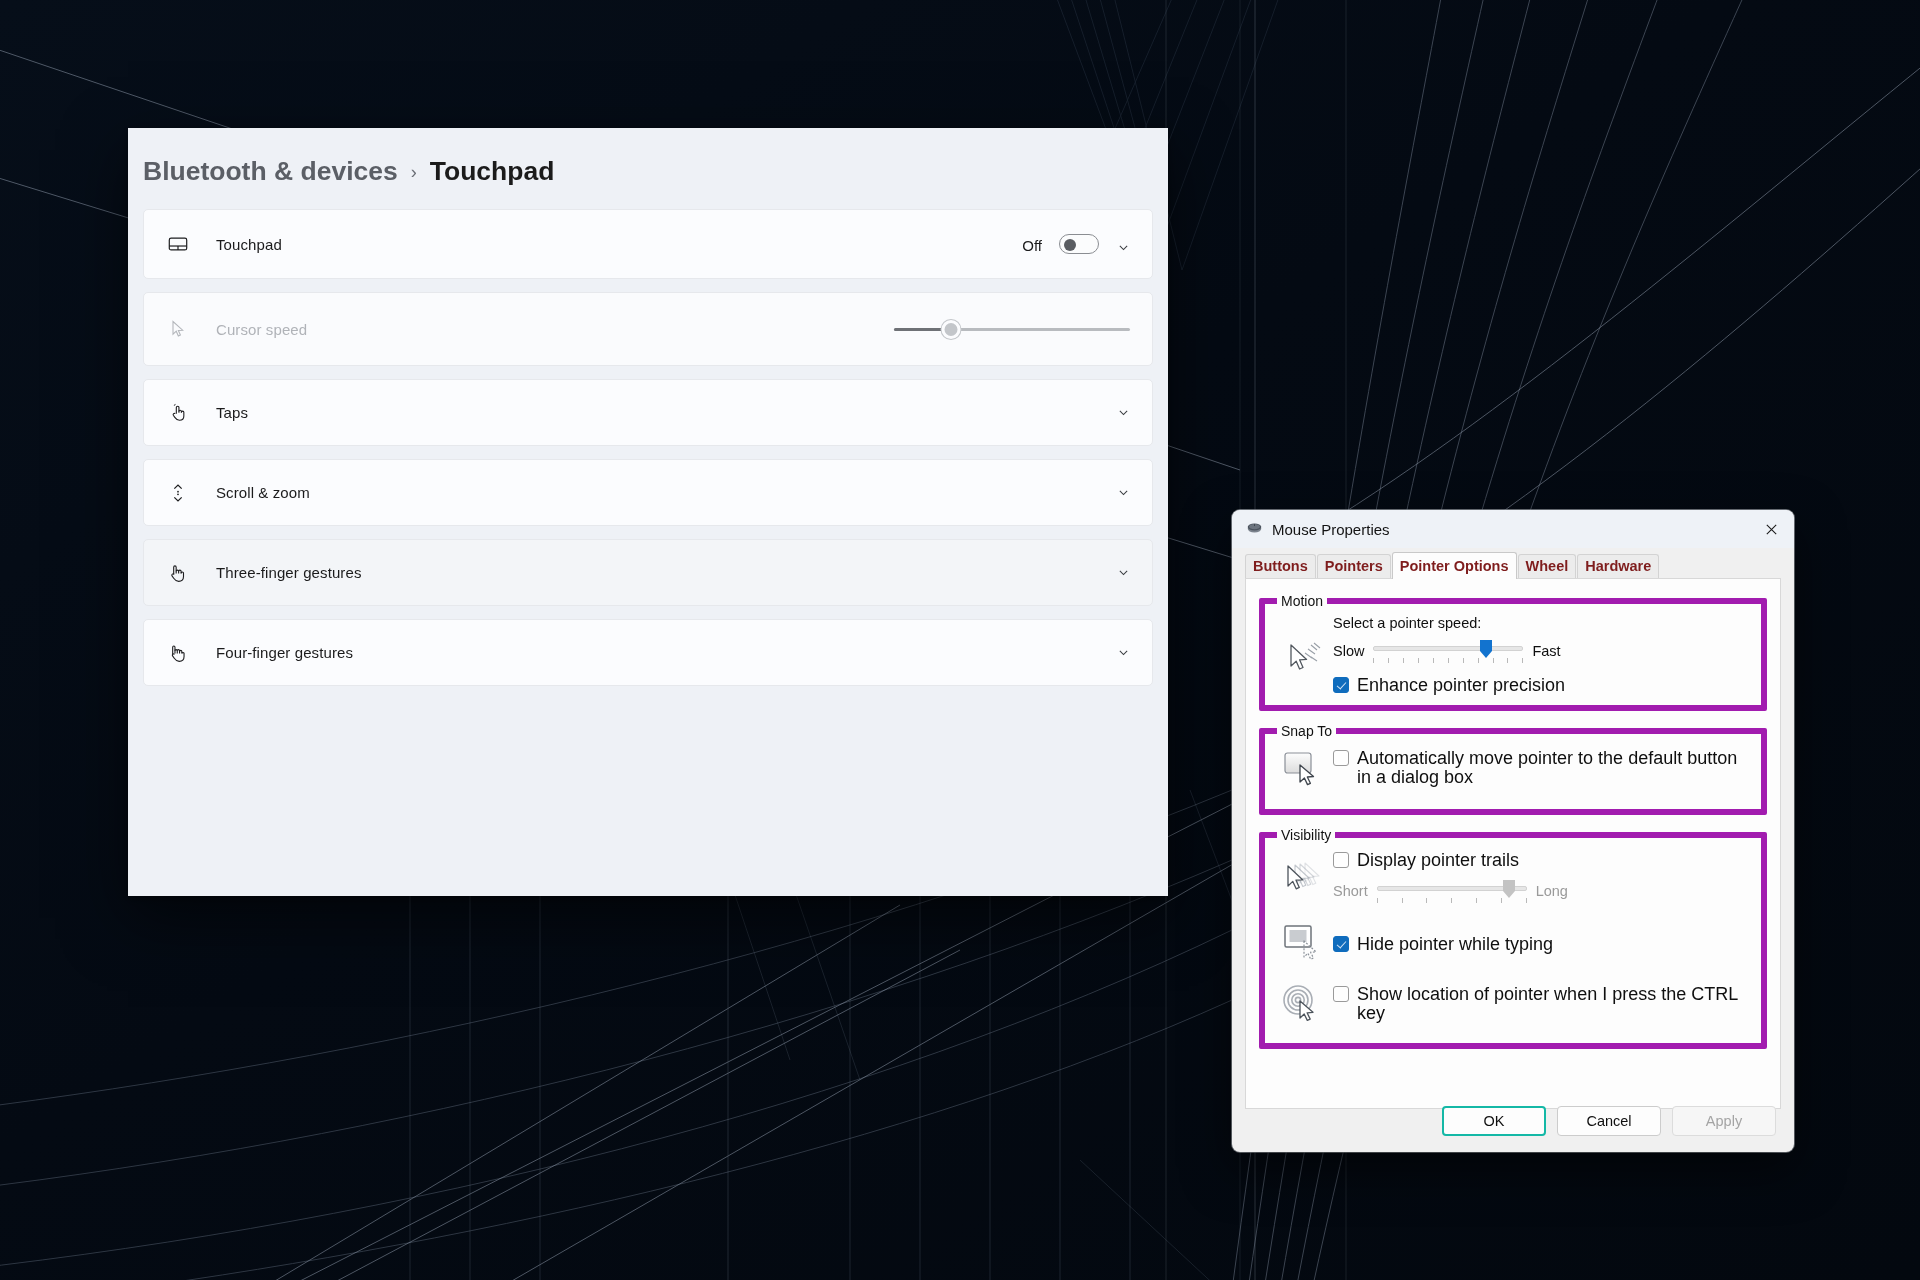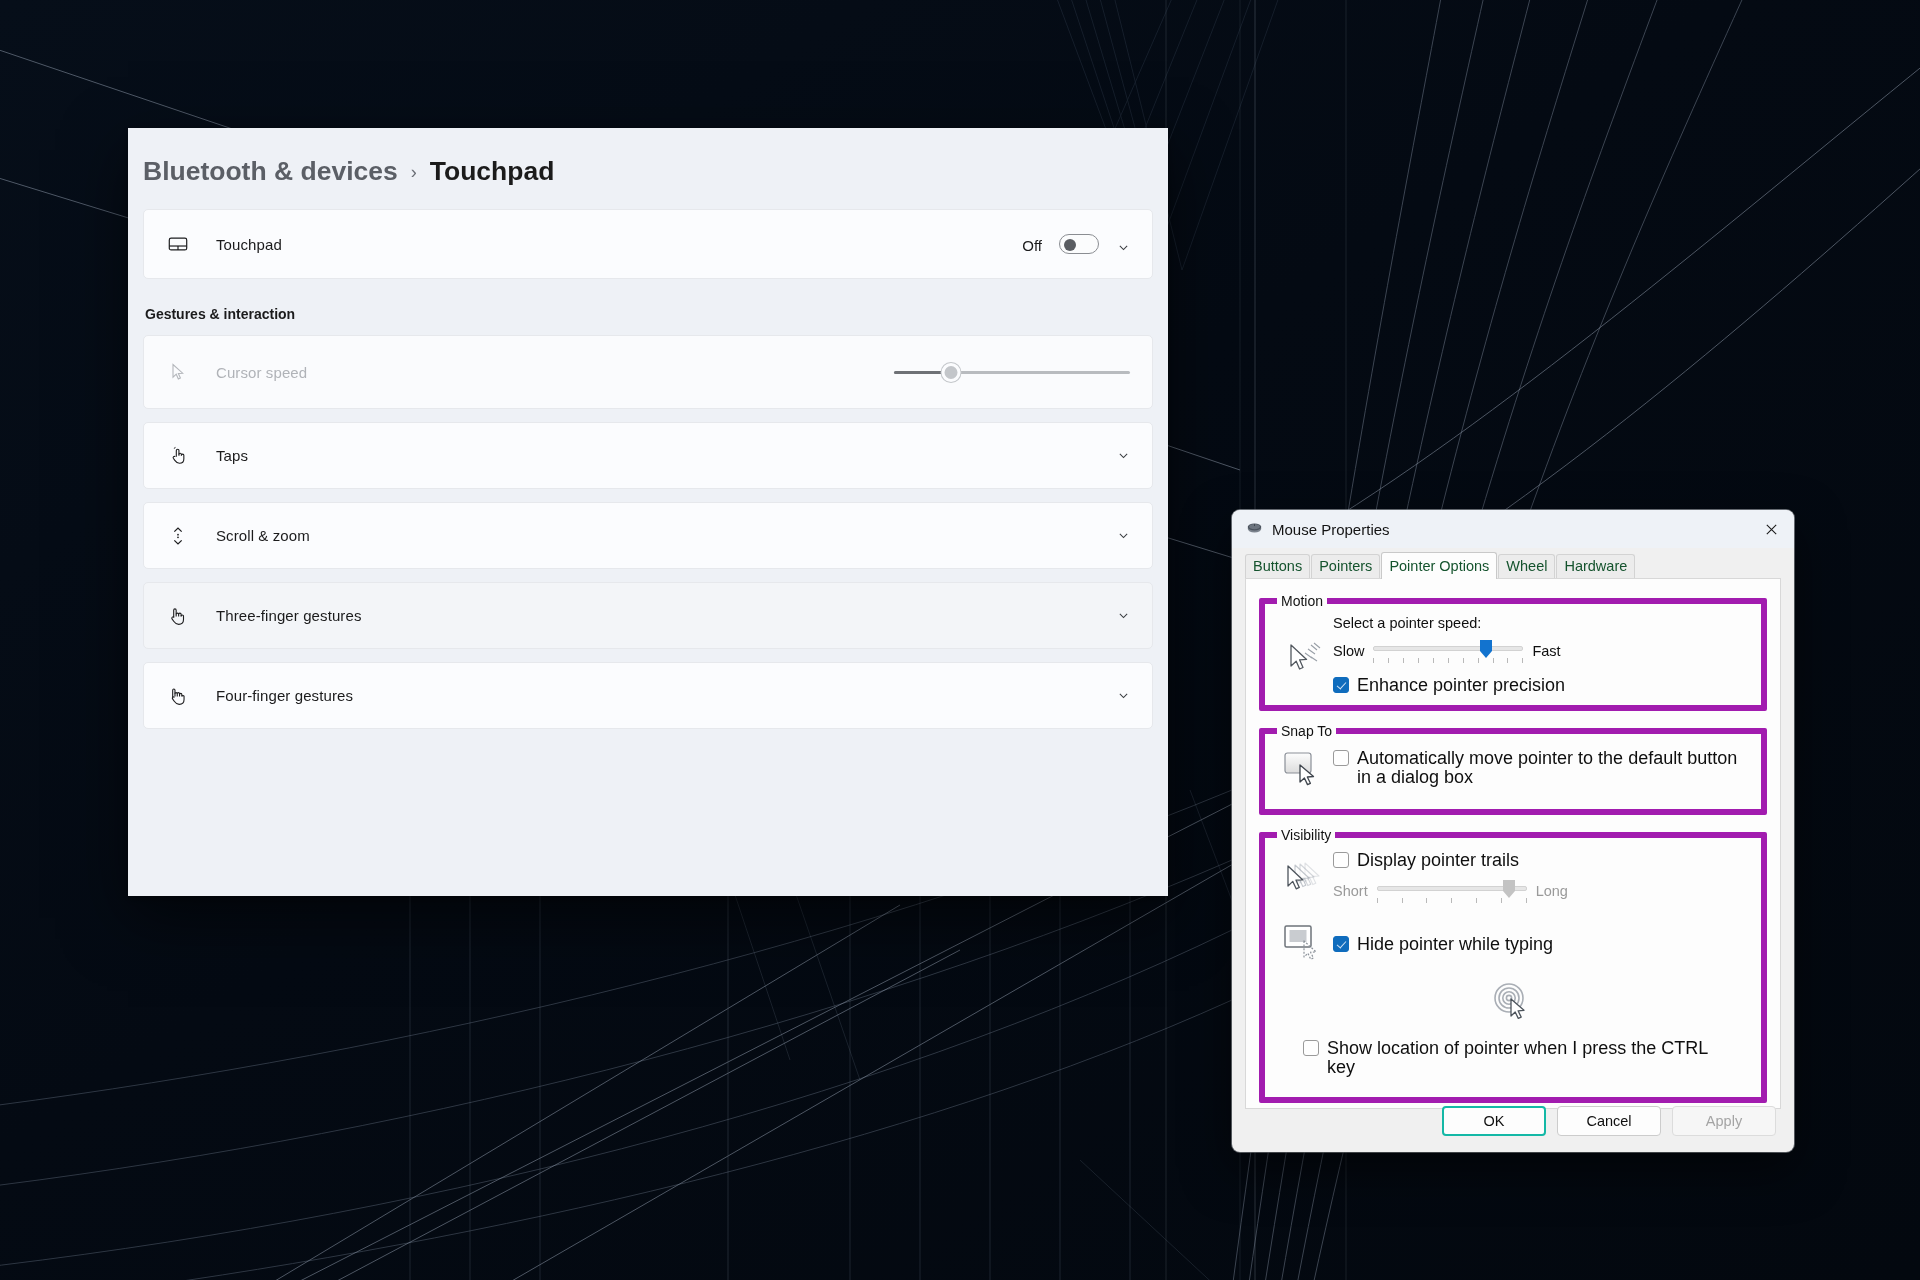--- a/index.html
+++ b/index.html
@@ -129,28 +129,29 @@
   }
 
   
   #dlg-tabs {
     display: flex; align-items: flex-end;
     padding: 9px 0 0 13px;
     height: 30px;
     position: relative;
   }
   .dlg-tab {
-    font-size: 14.5px; color: #14532d;
+    font-size: 14.5px; color: #7f1d1d;
     padding: 3px 7px 4px 7px;
     background: #ececec;
     border: 1px solid #d3d3d3;
     border-bottom: none;
     border-radius: 3px 3px 0 0;
     margin-right: 1px;
     line-height: 16px;
+    font-weight: bold;
   }
   .dlg-tab.active {
     background: #fdfdfd;
     border-color: #c9c9c9;
     padding-top: 5px; padding-bottom: 5px;
     position: relative; z-index: 3;
     margin-bottom: -1px;
   }
 
   #dlg-page {
@@ -337,21 +338,20 @@
           <span class="knob"></span>
         </span>
         <span class="chev">
           <svg width="13" height="13" viewBox="0 0 16 16" fill="none" stroke="currentColor" stroke-width="1.3">
             <path d="M3.5 6 L8 10.5 L12.5 6"></path>
           </svg>
         </span>
       </span>
     </div>
 
-    <div class="section-title">Gestures &amp; interaction</div>
 
     <div class="card disabled tall">
       <span class="card-icon dim">
         <svg width="20" height="20" viewBox="0 0 24 24" fill="none" stroke="currentColor" stroke-width="1.3">
           <path d="M6 3 L6 18.2 L9.9 14.6 L12.4 20.4 L14.9 19.3 L12.4 13.7 L17.6 13.4 Z"></path>
         </svg>
       </span>
       <span class="card-label dim">Cursor speed</span>
       <span class="card-right">
         <span class="w11-slider" id="cursor-slider">
@@ -594,21 +594,21 @@
           </svg>
         </div>
         <div class="grp-content">
           <div class="cb-row" style="margin-top:9px;">
             <span class="cb checked"></span>
             <span class="cb-text">Hide pointer while typing</span>
           </div>
         </div>
       </div>
 
-      <div class="grp-row" style="margin-top:14px;padding-bottom:10px;flex-direction:column;">
+      <div class="grp-row" style="margin-top:14px;padding-bottom:10px;">
         <div class="grp-icon">
           <svg width="44" height="40" viewBox="0 0 44 40">
             <g fill="none" stroke="#a9aeb5" stroke-width="1.6">
               <circle cx="18" cy="18" r="14"></circle>
               <circle cx="18" cy="18" r="10"></circle>
               <circle cx="18" cy="18" r="6.2"></circle>
               <circle cx="18" cy="18" r="2.6"></circle>
             </g>
             <path d="M20 19 L20 36 L24.2 32 L27.3 38.4 L30.2 37.1 L27.1 30.8 L33 30.3 Z" fill="#ffffff" stroke="#4d545c" stroke-width="1.3" stroke-linejoin="round"></path>
           </svg>

